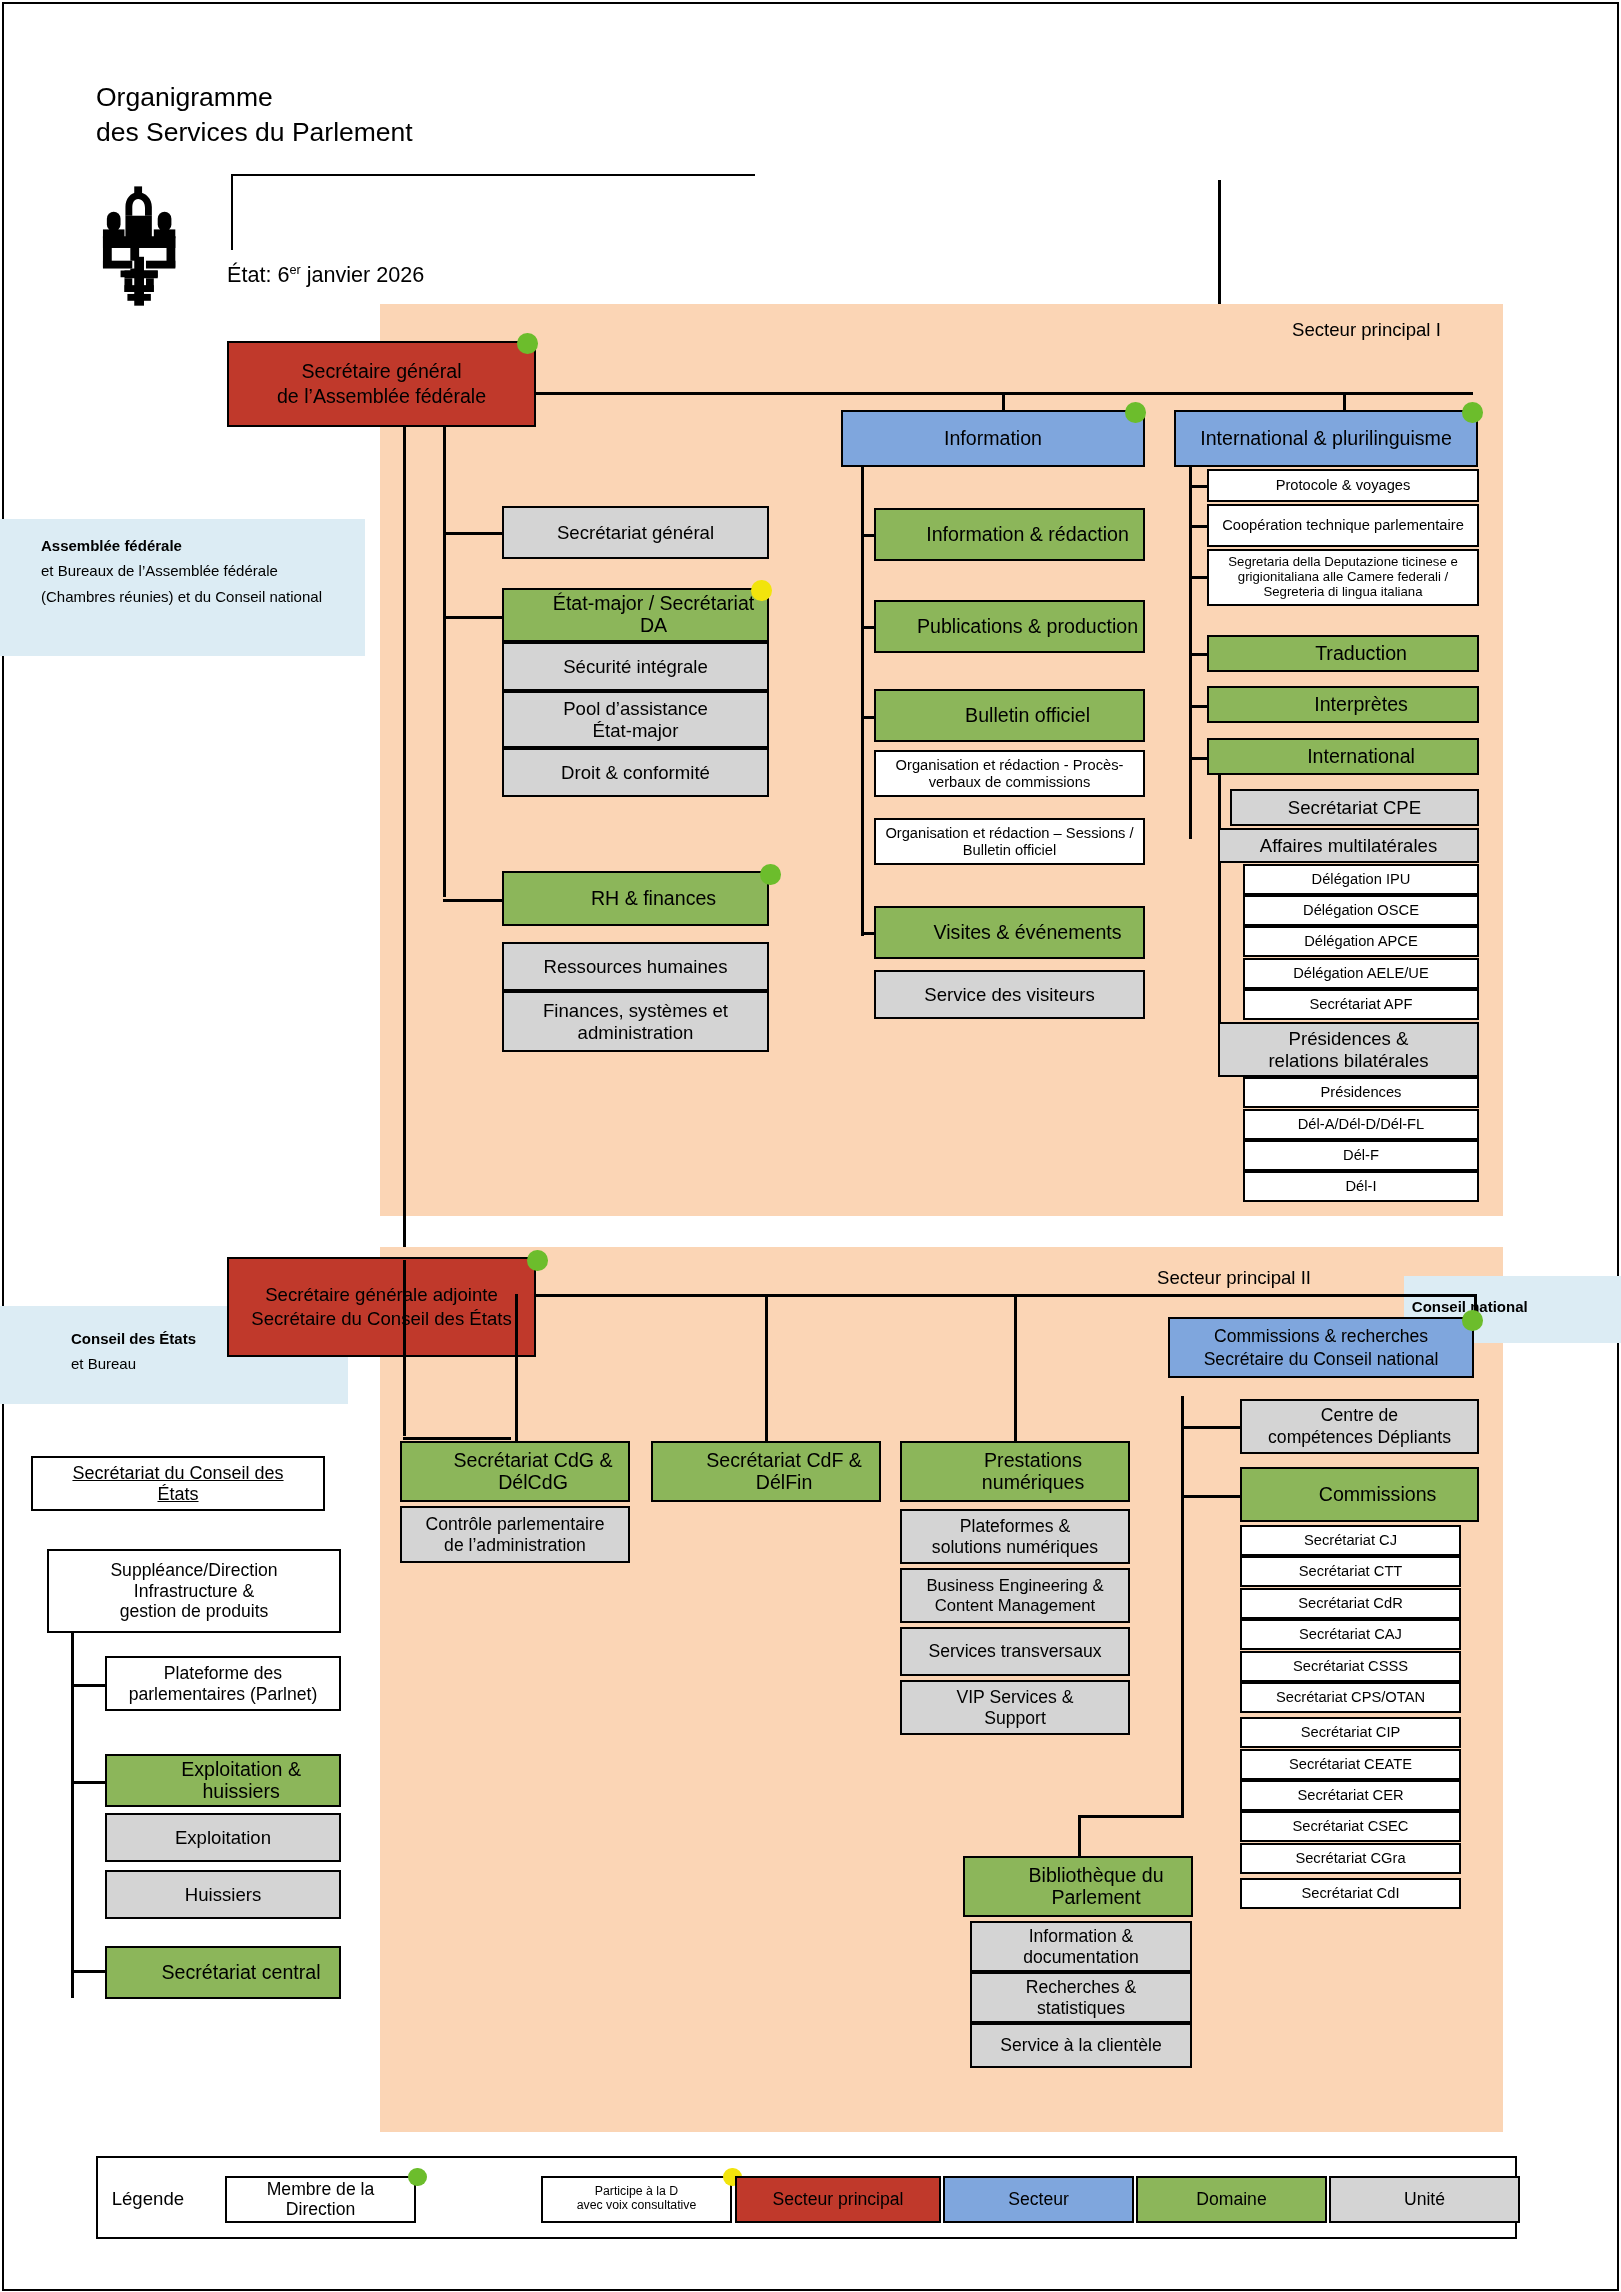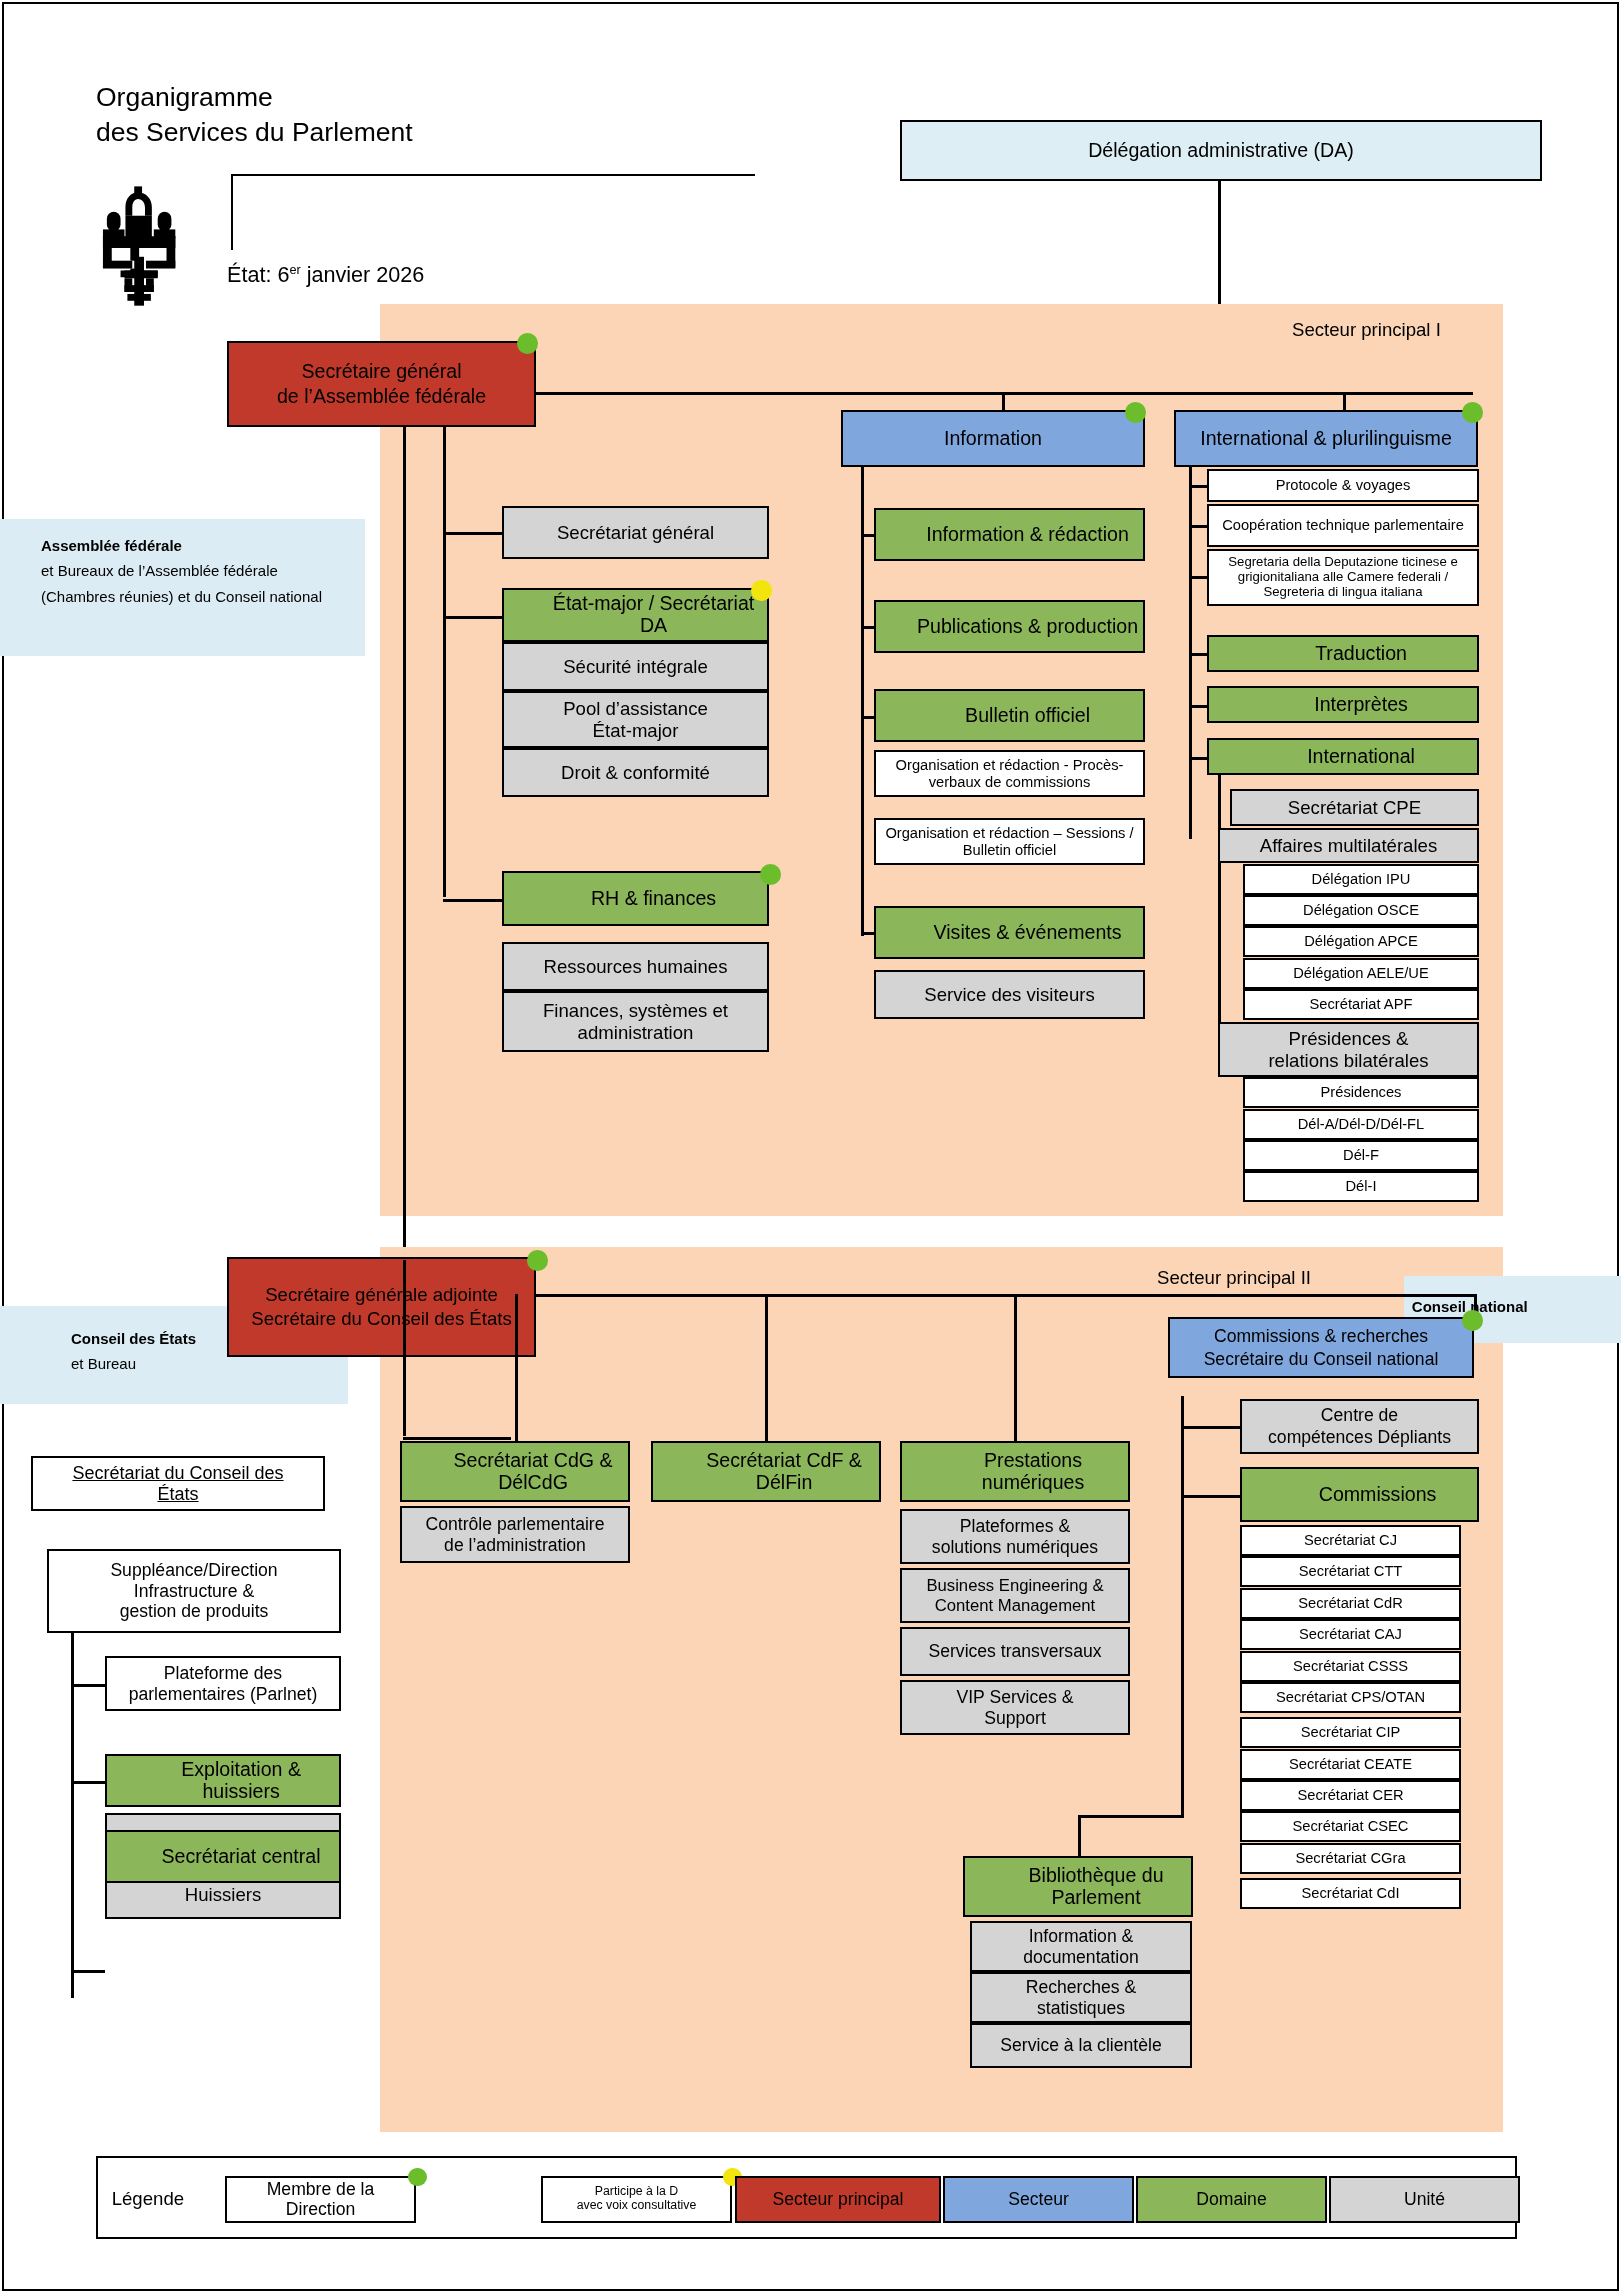--- a/index.html
+++ b/index.html
@@ -138,21 +138,20 @@
     <path d="M34 72 h10 v36 h-10z"></path>
     <path d="M20 86 h38 v7 h-38z"></path>
     <path d="M24 94 h8 v14 h-8z"></path>
     <path d="M46 94 h8 v14 h-8z"></path>
     <path d="M24 101 h30 v7 h-30z"></path>
     <path d="M34 104 h10 v18 h-10z"></path>
     <path d="M27 110 h24 v7 h-24z"></path>
   </g>
 </svg>
 
-<div class="node light" style="left:900px; top:120px; width:642px; height:61px;">Délégation administrative (DA)</div>
 <div class="ln lnv" style="left:1218px; top:180px; height:125px;"></div>
 <div class="ln lnh" style="left:382px; top:304px; width:839px;"></div>
 <div class="ln lnv" style="left:382px; top:304px; height:37px;"></div>
 
 <div class="sector-panel" id="sector1"></div>
 <div class="sector-label" style="left:1292px; top:319px;">Secteur principal I</div>
 
 <div class="infoblock" style="left:0px; top:519px; width:365px; height:137px;">
   <div style="position:absolute; left:41px; top:13.7px; width:314px;">
     <b>Assemblée fédérale</b><br>
@@ -293,21 +292,21 @@
 <div class="ln lnh" style="left:71px; top:1684px; width:34px;"></div>
 <div class="node plain" style="left:105px; top:1656px; width:236px; height:55px; font-size:17.6px; line-height:20.6px; white-space:pre-line;">Plateforme des
 parlementaires (Parlnet)</div>
 
 <div class="ln lnh" style="left:71px; top:1781px; width:34px;"></div>
 <div class="node domain" style="left:105px; top:1754px; width:236px; height:53px;">Exploitation &amp; huissiers</div>
 <div class="node unit" style="left:105px; top:1813px; width:236px; height:49px;">Exploitation</div>
 <div class="node unit" style="left:105px; top:1870px; width:236px; height:49px;">Huissiers</div>
 
 <div class="ln lnh" style="left:71px; top:1970px; width:34px;"></div>
-<div class="node domain" style="left:105px; top:1830px; width:236px; height:53px;">Secrétariat central</div>
+<div class="node domain" style="left:105px; top:1946px; width:236px; height:53px;">Secrétariat central</div>
 
 <div class="node domain" style="left:400px; top:1441px; width:230px; height:61px; white-space:pre-line;">Secrétariat CdG &amp;
 DélCdG</div>
 <div class="node unit" style="left:400px; top:1506px; width:230px; height:57px; font-size:17.6px; line-height:20.6px; white-space:pre-line;">Contrôle parlementaire
 de l’administration</div>
 
 <div class="node domain" style="left:651px; top:1441px; width:230px; height:61px; white-space:pre-line;">Secrétariat CdF &amp;
 DélFin</div>
 
 <div class="node domain" style="left:900px; top:1441px; width:230px; height:61px; white-space:pre-line;">Prestations

